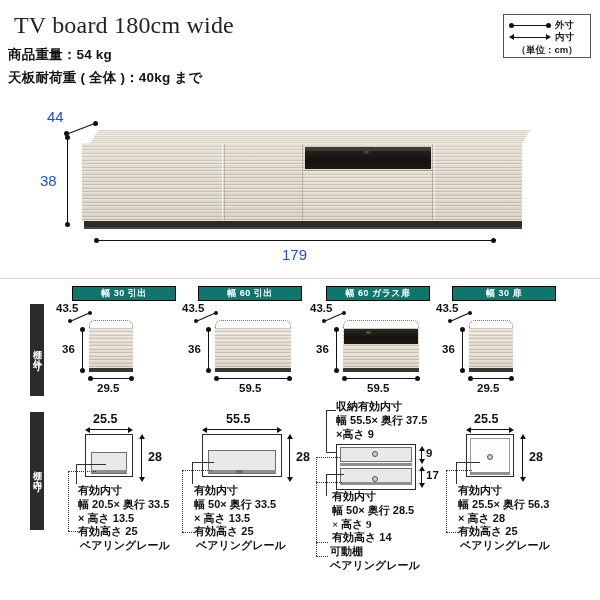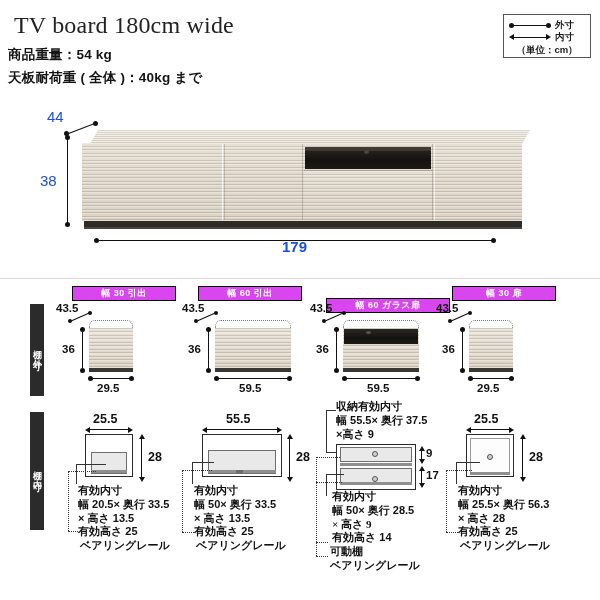--- a/index.html
+++ b/index.html
@@ -60,21 +60,21 @@
   .cavity{background:linear-gradient(180deg,#2b2723 0%,#14120f 60%,#1d1a16 100%);}
   .plinth{background:#2e2a26;}
   .dot{position:absolute;width:5px;height:5px;border-radius:50%;background:#111;}
   .dot.sm{width:4px;height:4px;}
   .dimtext{position:absolute;font-size:13px;color:#1d4ed8;white-space:nowrap;}
   .dimtext.big{font-size:15px;}
 
   
   #table-section{left:0;top:282px;width:600px;height:318px;}
   .colhead{
-    position:absolute;height:15px;background:#d946ef;color:#fff;
+    position:absolute;height:15px;background:#0f766e;color:#fff;
     font-size:9px;font-weight:bold;display:flex;align-items:center;
     justify-content:center;letter-spacing:.5px;
     box-shadow:inset 0 0 0 1px #000;
   }
   .rowlabel{
     position:absolute;width:14px;background:#2b2b2b;color:#fff;
     display:flex;align-items:center;justify-content:center;
   }
   .rowlabel span{
     writing-mode:vertical-rl;font-size:9px;font-weight:bold;letter-spacing:3px;
@@ -178,30 +178,30 @@
   <div class="dotline-v" style="left:67px;top:31px;height:90px;">
     <i class="d1"></i>
       <i class="d2"></i>
   </div>
   <div class="dimtext big" style="left:40px;top:67px;">38</div>
 
   <div class="dotline-h" style="left:95px;top:135px;width:400px;">
     <i class="d1"></i>
       <i class="d2"></i>
   </div>
-  <div class="dimtext big" style="left:282px;top:133px;font-weight:bold;">179</div>
+  <div class="dimtext big" style="left:282px;top:141px;">179</div>
 </div>
 
 <div class="abs" id="table-section">
 
   <div class="abs" style="left:0px;top:-4px;width:600px;height:1px;background:#d8d8d8;"></div>
 
   <div class="colhead" style="left:72px;top:4px;width:104px;">幅 30 引出</div>
   <div class="colhead" style="left:198px;top:4px;width:104px;">幅 60 引出</div>
-  <div class="colhead" style="left:326px;top:16px;width:124px;">幅 60 ガラス扉</div>
+  <div class="colhead" style="left:326px;top:4px;width:104px;">幅 60 ガラス扉</div>
   <div class="colhead" style="left:452px;top:4px;width:104px;">幅 30 扉</div>
 
   <div class="rowlabel" style="left:30px;top:22px;height:92px;">
     <span>棚 外寸</span>
   </div>
   <div class="rowlabel" style="left:30px;top:130px;height:118px;">
     <span>棚 内寸</span>
   </div>
 
   <div class="unit" style="left:60px;top:24px;width:120px;height:92px;">

